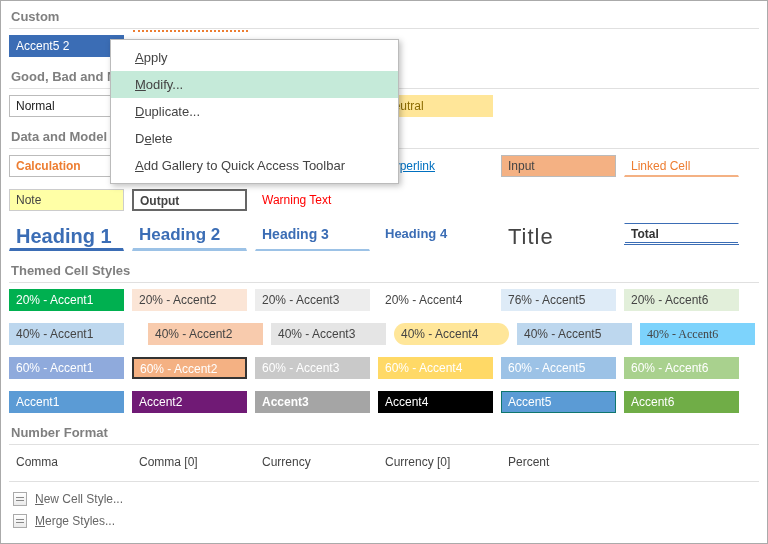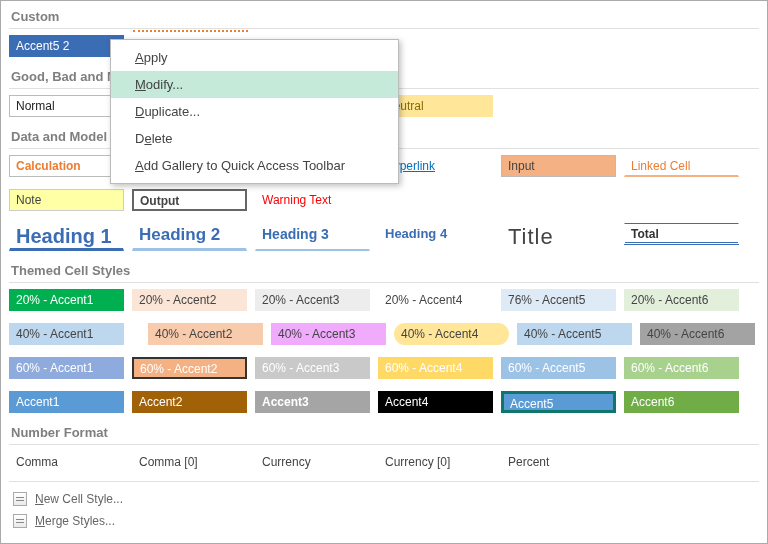--- a/index.html
+++ b/index.html
@@ -28,25 +28,25 @@
   .output-box { background:#fff; border:2px solid #666; font-weight:700; color:#444;}
   .warn-box { color:#ff0000; }
   .h1 { color:#3b6db5; font-size:20px; font-weight:600; border-bottom:3px solid #3b6db5; padding-bottom:0; height:auto; line-height:24px;}
   .h2 { color:#3b6db5; font-size:17px; font-weight:600; border-bottom:3px solid #9cc2e6; height:auto; line-height:22px;}
   .h3 { color:#3b6db5; font-size:14px; font-weight:600; border-bottom:2px solid #9cc2e6; height:auto; line-height:20px;}
   .h4 { color:#3b6db5; font-size:13px; font-weight:600; height:auto; line-height:20px;}
   .title-box { color:#444; font-size:22px; letter-spacing:1px; height:auto; line-height:26px;}
   .total-box { font-weight:700; color:#333; border-top:1px solid #3b6db5; border-bottom:3px double #3b6db5;}
   
   .a1-20{background:#00b050;color:#fff;} .a1-40{background:#bdd7ee;} .a1-60{background:#8faadc;color:#fff;} .a1{background:#5b9bd5;color:#fff;}
-  .a2-20{background:#fbe5d6;} .a2-40{background:#f8cbad;margin-left:16px;} .a2-60{background:#f4b183;color:#fff; border:2px solid #333 !important;} .a2{background:#a16207;color:#fff;}
-  .a3-20{background:#ededed;} .a3-40{background:#f0abfc;} .a3-60{background:#c9c9c9;color:#fff;} .a3{background:#a5a5a5;color:#fff;font-weight:bold;}
+  .a2-20{background:#fbe5d6;} .a2-40{background:#f8cbad;margin-left:16px;} .a2-60{background:#f4b183;color:#fff; border:2px solid #333 !important;} .a2{background:#701a75;color:#fff;}
+  .a3-20{background:#ededed;} .a3-40{background:#e5e5e5;} .a3-60{background:#c9c9c9;color:#fff;} .a3{background:#a5a5a5;color:#fff;font-weight:bold;}
   .a4-20{background:#fff;} .a4-40{background:#ffe699;border-radius:11px;} .a4-60{background:#ffd966;color:#fff;} .a4{background:#000000;color:#fff;}
-  .a5-20{background:#deebf7;} .a5-40{background:#bdd7ee;} .a5-60{background:#9cc2e6;color:#fff;} .a5{background:#5b9bd5;color:#fff; border:3px solid #0f766e;}
-  .a6-20{background:#e2efda;} .a6-40{background:#a3a3a3;} .a6-60{background:#a9d18e;color:#fff;} .a6{background:#70ad47;color:#fff;}
+  .a5-20{background:#deebf7;} .a5-40{background:#bdd7ee;} .a5-60{background:#9cc2e6;color:#fff;} .a5{background:#5b9bd5;color:#fff; border:1px solid #0f766e;}
+  .a6-20{background:#e2efda;} .a6-40{background:#7dd3fc;font-family:Liberation Serif, serif;} .a6-60{background:#a9d18e;color:#fff;} .a6{background:#70ad47;color:#fff;}
   .plain { color:#444; }
   .bottom-cmds { padding:6px 0; border-top:1px solid #e0e0e0; margin-top:2px;}
   .cmd { display:flex; gap:8px; padding:4px 0 4px 4px; color:#666;}
   .cmd .ico { width:14px;height:14px;border:1px solid #aaa; background:linear-gradient(#fff,#eaeaea); position:relative;}
   .cmd .ico::after{content:""; position:absolute; left:2px; top:4px; width:8px; height:1px; background:#888; box-shadow:0 3px 0 #888;}
   
   .ctxmenu {
     position:absolute; left:109px; top:38px; width:289px;
     background:#fff; border:1px solid #bbb; box-shadow:2px 2px 6px rgba(0,0,0,.25);
     padding:4px 0; z-index:50;

